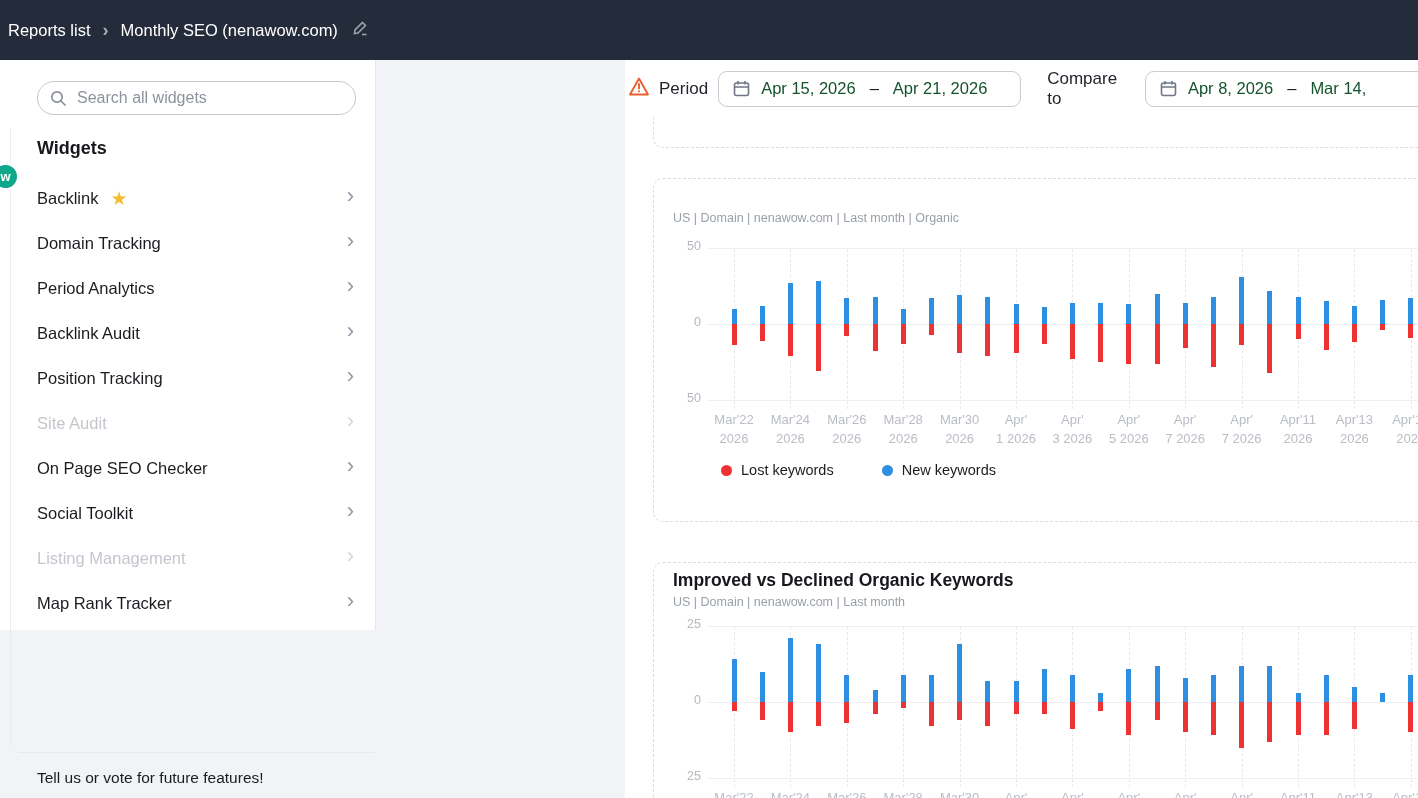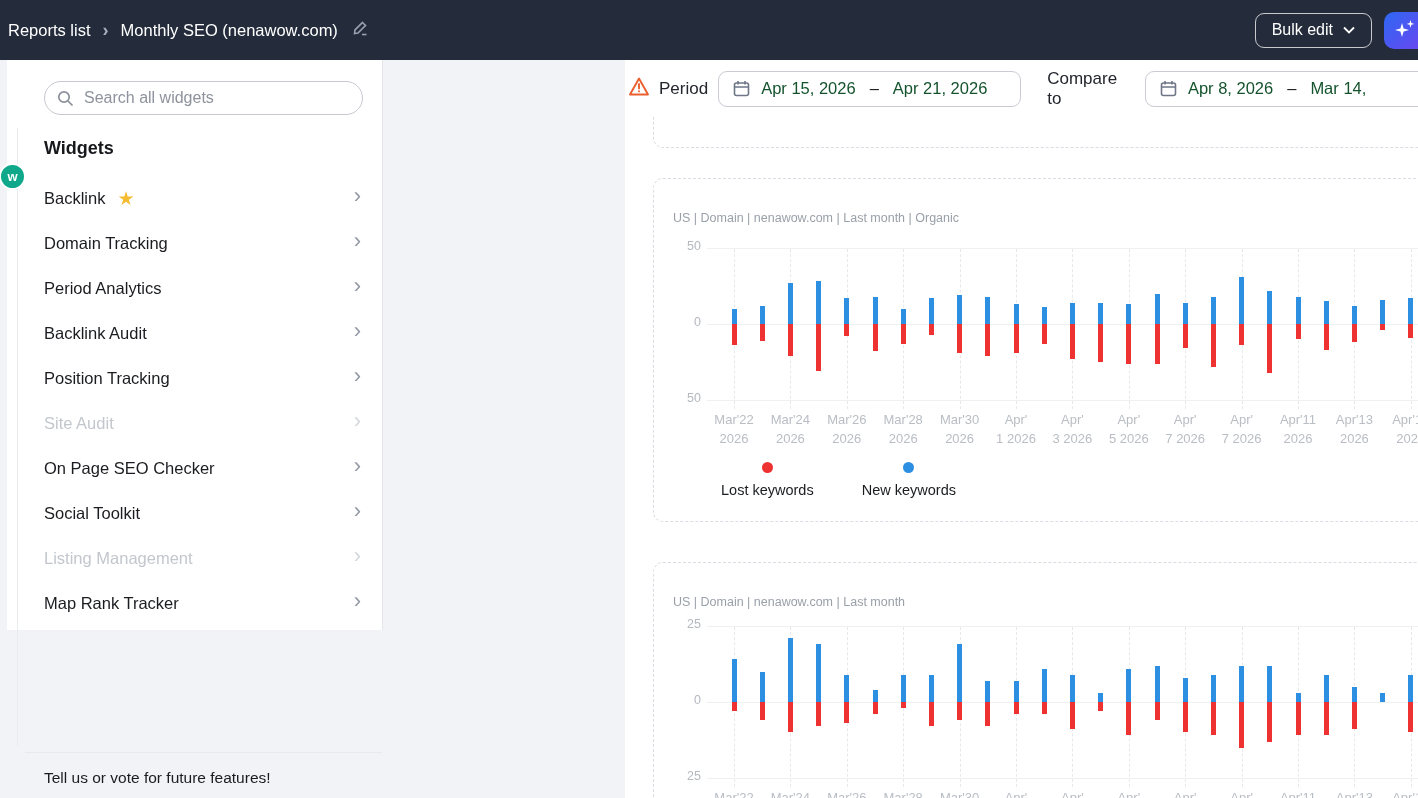--- a/index.html
+++ b/index.html
@@ -16,21 +16,21 @@
   .pencil { margin-left:12px; }
   .topbar-right { position:absolute; right:0; top:0; height:60px; display:flex; align-items:center; }
   .bulk-btn { height:35px; padding:0 16px; border:1px solid rgba(255,255,255,.75);
               border-radius:9px; background:transparent; color:#fff; font-size:16px;
               display:flex; align-items:center; gap:10px; cursor:pointer; }
   .ai-btn { width:52px; height:37px; border:none; border-radius:10px; margin-left:12px; margin-right:-18px;
             background:linear-gradient(135deg,#2e68f2 0%,#7440f0 100%);
             display:flex; align-items:center; cursor:pointer; padding-left:8px; }
 
   
-  .sidebar { position:absolute; left:7px; top:60px; width:376px; height:570px;
+  .sidebar { position:absolute; left:0; top:60px; width:376px; height:570px;
              background:#fff; border-right:1px solid #e4e6ea; z-index:20; }
   .sidebar-innerline { position:absolute; left:10px; top:68px; width:1px; height:618px; background:#e9ebee; }
   .searchbox { position:absolute; left:37px; top:21px; width:319px; height:34px;
                border:1px solid #c6c9d0; border-radius:17px; background:#fff;
                display:flex; align-items:center; padding-left:12px; }
   .searchbox input { border:none; outline:none; font-size:16px; color:#333; width:250px;
                      margin-left:10px; font-family:"Liberation Sans", sans-serif; background:transparent; }
   .searchbox input::placeholder { color:#8d929c; }
   .widgets-title { position:absolute; left:37px; top:78px; font-size:18px; font-weight:bold; color:#17181c; }
   .widget-list { position:absolute; left:0; top:116px; width:376px; }
@@ -75,50 +75,36 @@
   .card-chart1 .plot { top:69px; }
   .card-chart2 .plot { top:63px; }
   .hgrid { position:absolute; left:0; width:722px; height:1px; background:#eef0f2; }
   .vgrid { position:absolute; top:1px; width:0; height:160px; border-left:1px dashed #e7e8ec; }
   .ylab { position:absolute; left:-48px; width:42px; text-align:right; font-size:12.5px; color:#b4b8bf; }
   .bar { position:absolute; width:5px; }
   .xtick { position:absolute; top:162px; width:84px; margin-left:-42px; text-align:center;
            font-size:13px; color:#b9bdc4; line-height:19px; }
   .xtick span { display:block; }
   .legend { position:absolute; left:67px; top:283px; display:flex; gap:48px; }
-  .legend-item { display:flex; align-items:center; gap:9px; font-size:14.5px; color:#1b1c20; cursor:pointer;flex-direction:column; }
+  .legend-item { display:flex; align-items:center; gap:9px; font-size:14.5px; color:#1b1c20; cursor:pointer; }
   .legend-dot { width:11px; height:11px; border-radius:50%; }
 </style>
 </head>
 <body>
 
 <header class="topbar">
   <span class="crumb">Reports list</span>
   <span class="crumb-sep">›</span>
   <span class="doc-title">Monthly SEO (nenawow.com)</span>
   <span class="pencil">
     <svg width="20" height="20" viewBox="0 0 20 20" fill="none" stroke="#99a1ae" stroke-width="1.6">
       <path d="M12.5 4.5 L15.5 7.5 L8 15 L4.5 15.5 L5 12 Z"></path>
         <path d="M12 16.5 L16.5 16.5"></path>
     </svg>
   </span>
-  <div class="topbar-right">
-    <button class="bulk-btn">
-      <span>Bulk edit</span>
-      <svg width="12" height="8" viewBox="0 0 12 8" fill="none" stroke="#fff" stroke-width="1.8">
-        <path d="M1 1.5 L6 6.5 L11 1.5"></path>
-      </svg>
-    </button>
-    <button class="ai-btn">
-      <svg width="26" height="26" viewBox="0 0 26 26" fill="#fff">
-        <path d="M10 6 L11.6 11.4 L17 13 L11.6 14.6 L10 20 L8.4 14.6 L3 13 L8.4 11.4 Z"></path>
-        <path d="M18.5 3 L19.4 6 L22.4 6.9 L19.4 7.8 L18.5 10.8 L17.6 7.8 L14.6 6.9 L17.6 6 Z"></path>
-      </svg>
-    </button>
-  </div>
 </header>
 
 <aside class="sidebar">
   <div class="sidebar-innerline"></div>
   <div class="searchbox">
     <svg width="17" height="17" viewBox="0 0 17 17" fill="none" stroke="#8a8f9a" stroke-width="1.7">
       <circle cx="7" cy="7" r="5.2"></circle>
         <path d="M11 11 L15.5 15.5"></path>
     </svg>
     <input type="text" placeholder="Search all widgets" style="">
@@ -339,20 +325,21 @@
           <span>Lost keywords</span>
         </div>
         <div class="legend-item">
           <span class="legend-dot" style="background: rgb(45, 143, 226);"></span>
           <span>New keywords</span>
         </div>
       </div>
   </section>
 
   <section class="widget-card card-chart2 chart-widget">
+    <h2 class="w-title">Improved vs Declined Organic Keywords</h2>
     <div class="w-sub">US | Domain | nenawow.com | Last month</div>
     <div class="plot">
         <div class="hgrid" style="top: 0px;"></div>
         <div class="ylab" style="top: -9px;">25</div>
         <div class="hgrid" style="top: 76px;"></div>
         <div class="ylab" style="top: 67px;">0</div>
         <div class="hgrid" style="top: 152px;"></div>
         <div class="ylab" style="top: 143px;">25</div>
         <div class="vgrid" style="left: 27px;"></div>
         <div class="xtick" style="left: 27px;">

